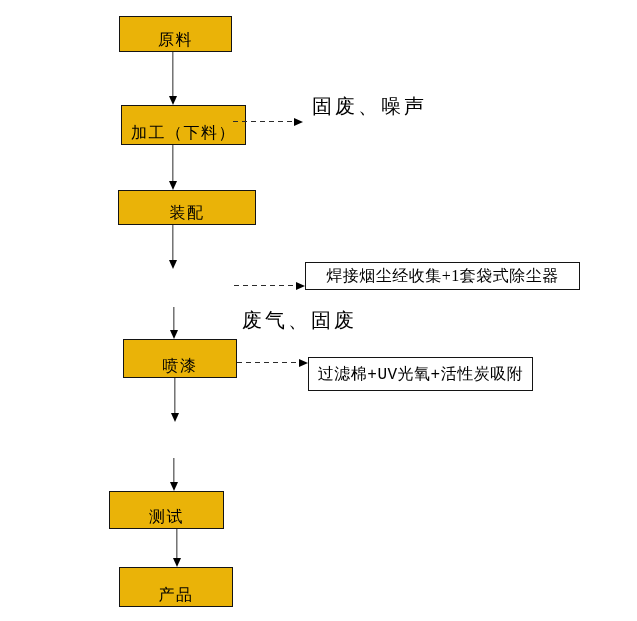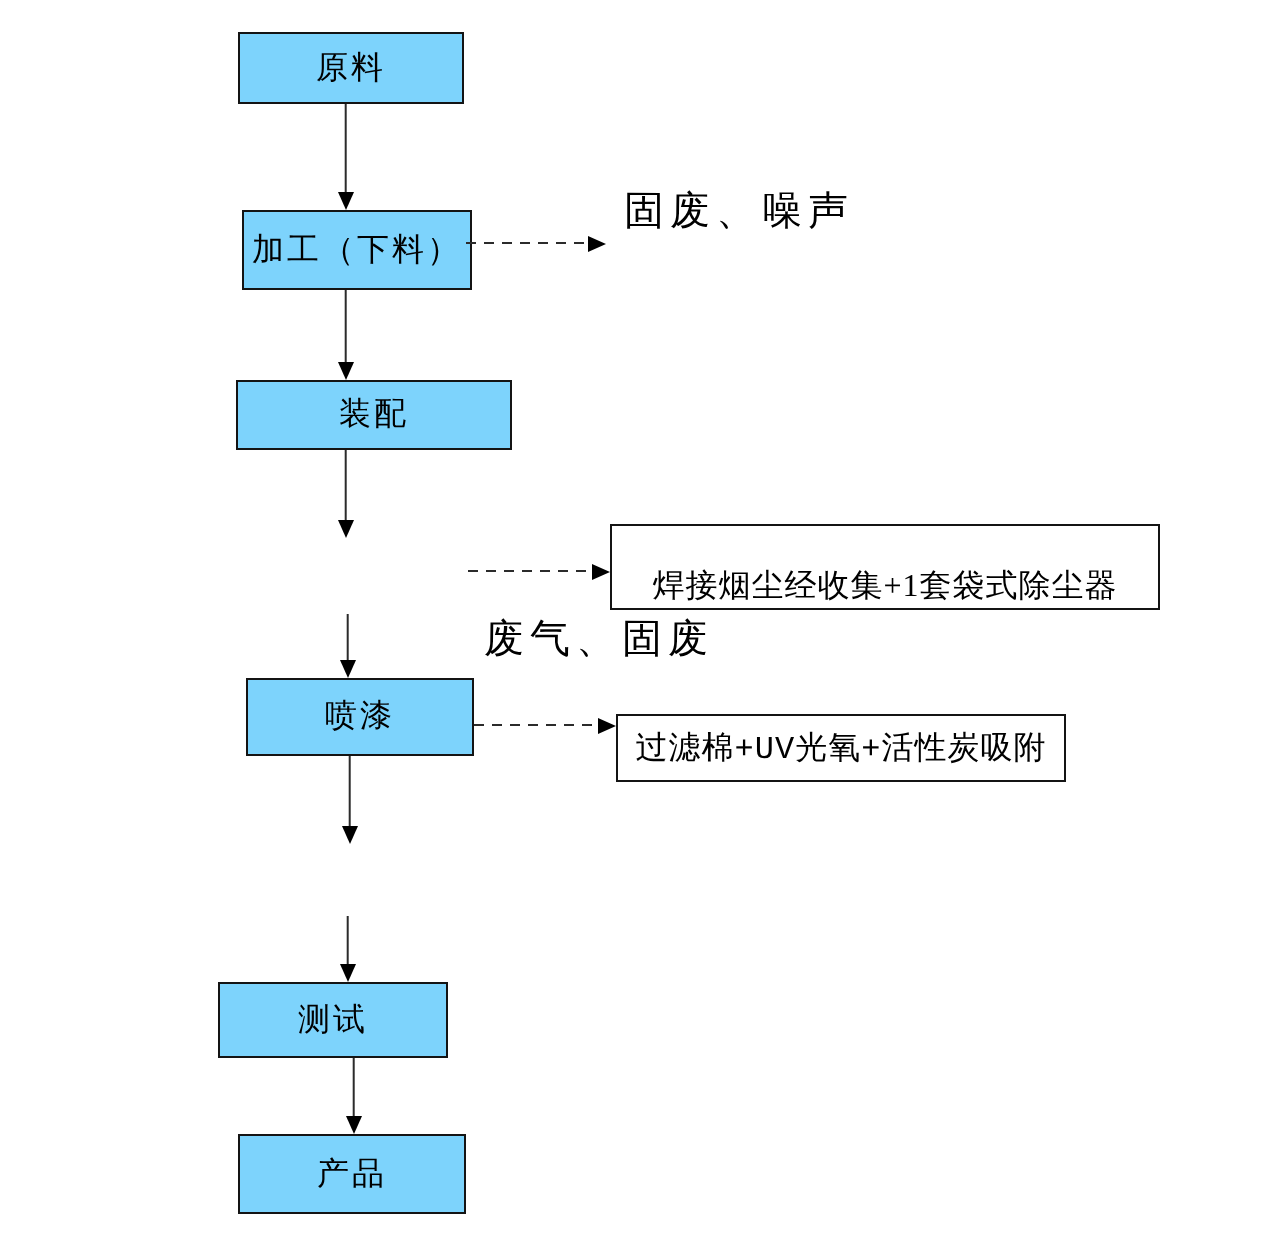--- a/index.html
+++ b/index.html
@@ -14,23 +14,23 @@
     background: #ffffff;
     font-family: "Liberation Serif", "DejaVu Serif", serif;
     color: #000000;
     overflow: hidden;
   }
   
   .node {
     position: absolute;
     box-sizing: border-box;
     border: 1.4px solid #141414;
-    background: #7dd3fc;
+    background: #eab308;
     display: flex;
-    align-items: center;
+    align-items: flex-end;
     justify-content: center;
     font-size: 16px;
     letter-spacing: 1.5px;
     white-space: nowrap;
   }
   .treatment {
     position: absolute;
     box-sizing: border-box;
     border: 1.4px solid #141414;
     background: #ffffff;
@@ -101,21 +101,21 @@
 </style>
 </head>
 <body>
 
 <div class="canvas">
 
   <div class="node" style="left:119px; top:16px;  width:113px; height:36px;">
     <span>原料</span>
   </div>
 
-  <div class="node" style="left:121px; top:105px; width:115px; height:40px;">
+  <div class="node" style="left:121px; top:105px; width:125px; height:40px;">
     <span>加工（下料）</span>
   </div>
 
   <div class="node" style="left:118px; top:190px; width:138px; height:35px;">
     <span>装配</span>
   </div>
 
 
   <div class="node" style="left:123px; top:339px; width:114px; height:39px;">
     <span>喷漆</span>
@@ -123,21 +123,21 @@
 
 
   <div class="node" style="left:109px; top:491px; width:115px; height:38px;">
     <span>测试</span>
   </div>
 
   <div class="node" style="left:119px; top:567px; width:114px; height:40px;">
     <span>产品</span>
   </div>
 
-  <div class="treatment" style="left:305px; top:262px; width:275px; height:43px;align-items:flex-end;">
+  <div class="treatment" style="left:305px; top:262px; width:275px; height:28px;">
     <span>焊接烟尘经收集+1套袋式除尘器</span>
   </div>
 
   <div class="treatment" style="left:308px; top:357px; width:225px; height:34px;font-family:Liberation Mono, monospace;">
     <span>过滤棉+UV光氧+活性炭吸附</span>
   </div>
 
   <div class="elabel" style="left:312px; top:97px;">固废、噪声</div>
 
 

